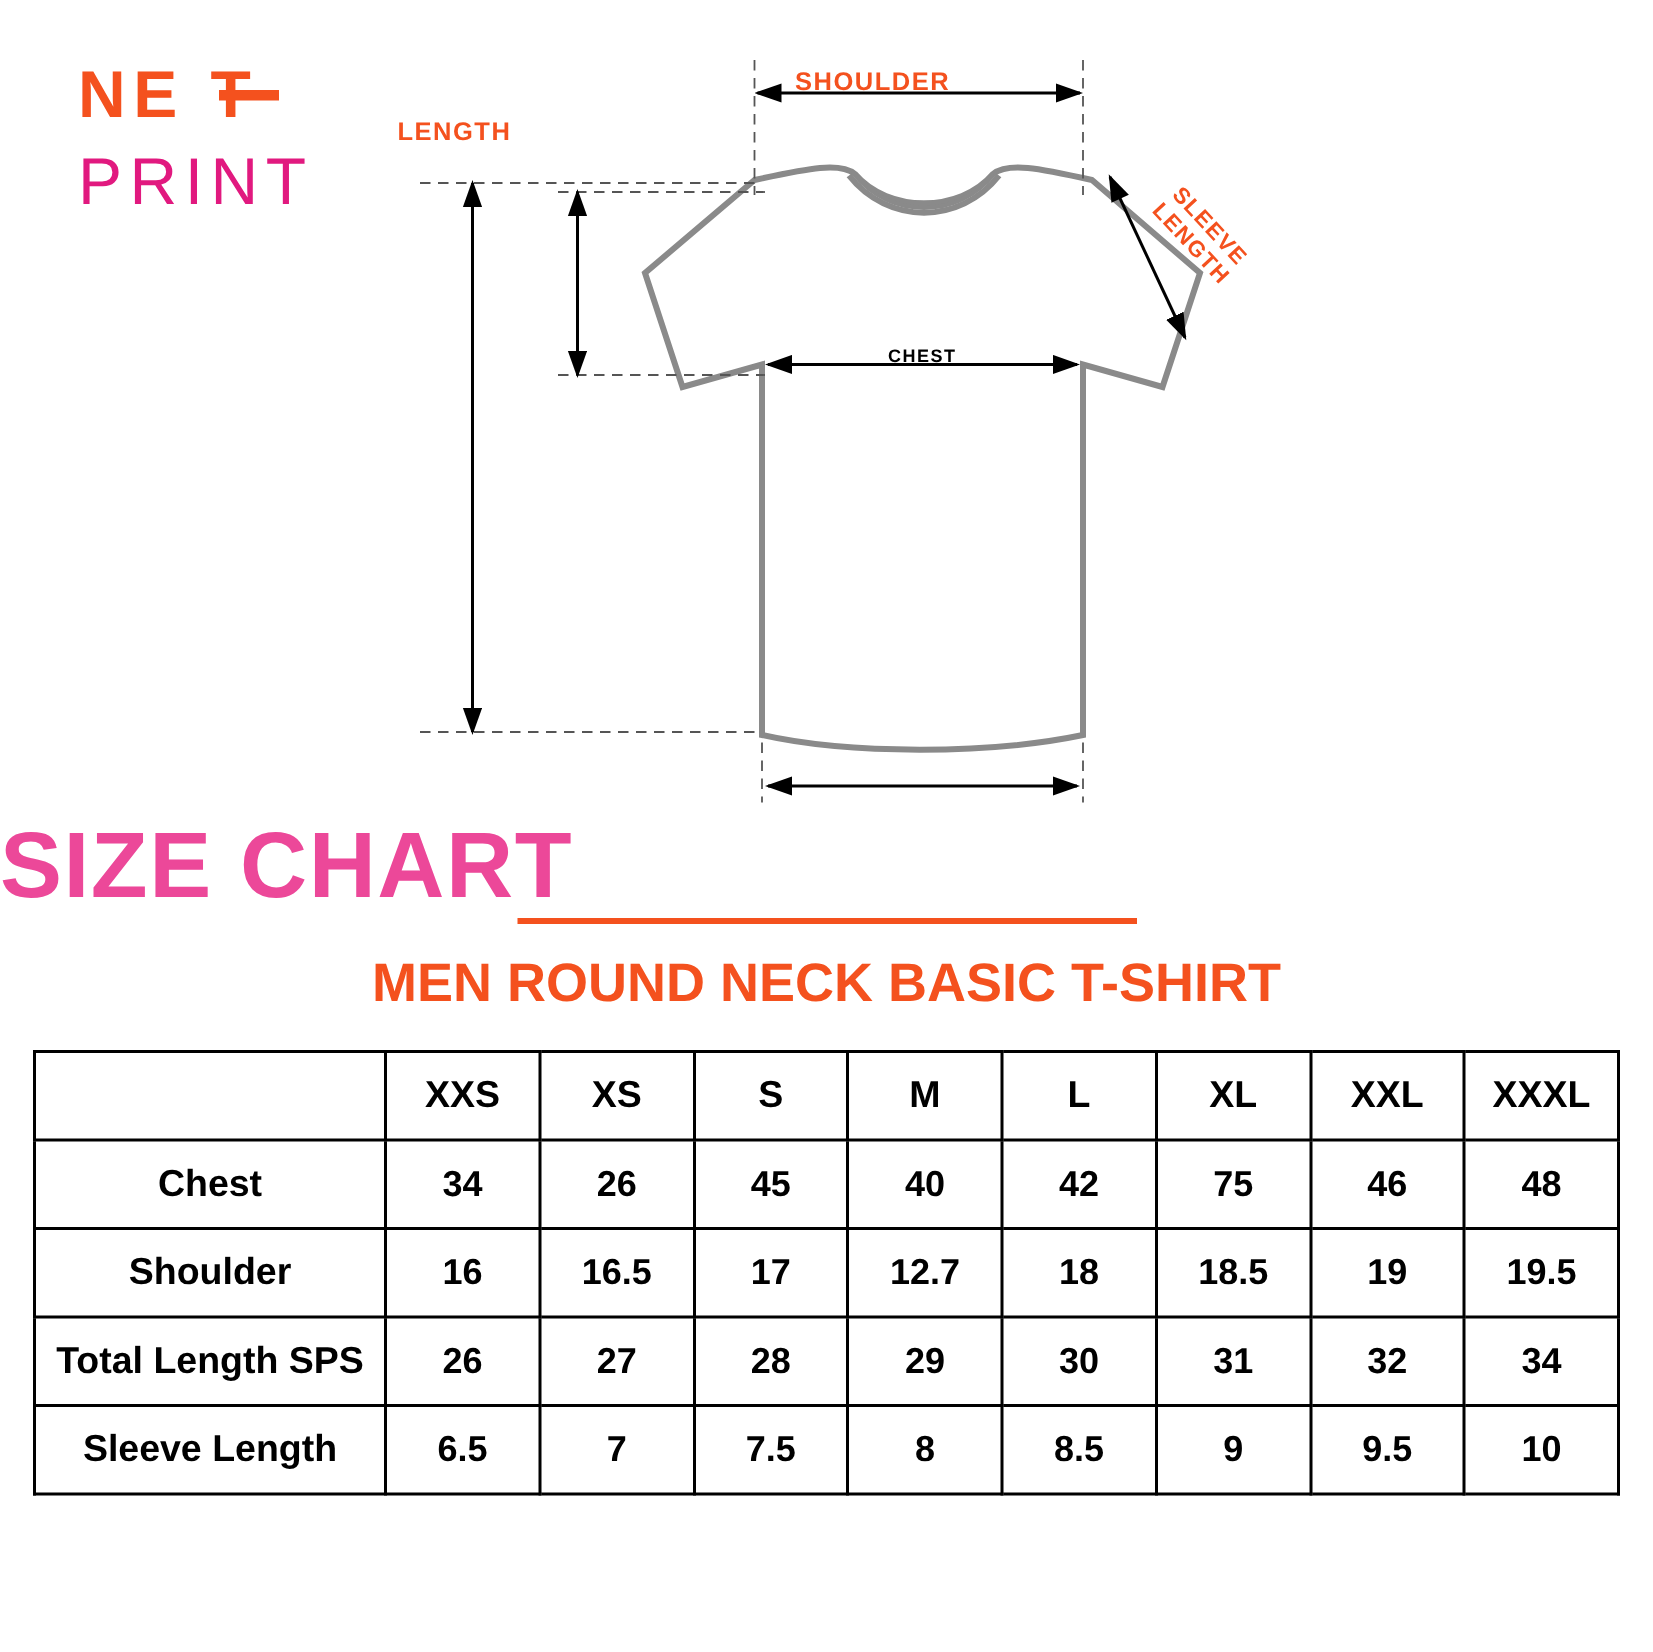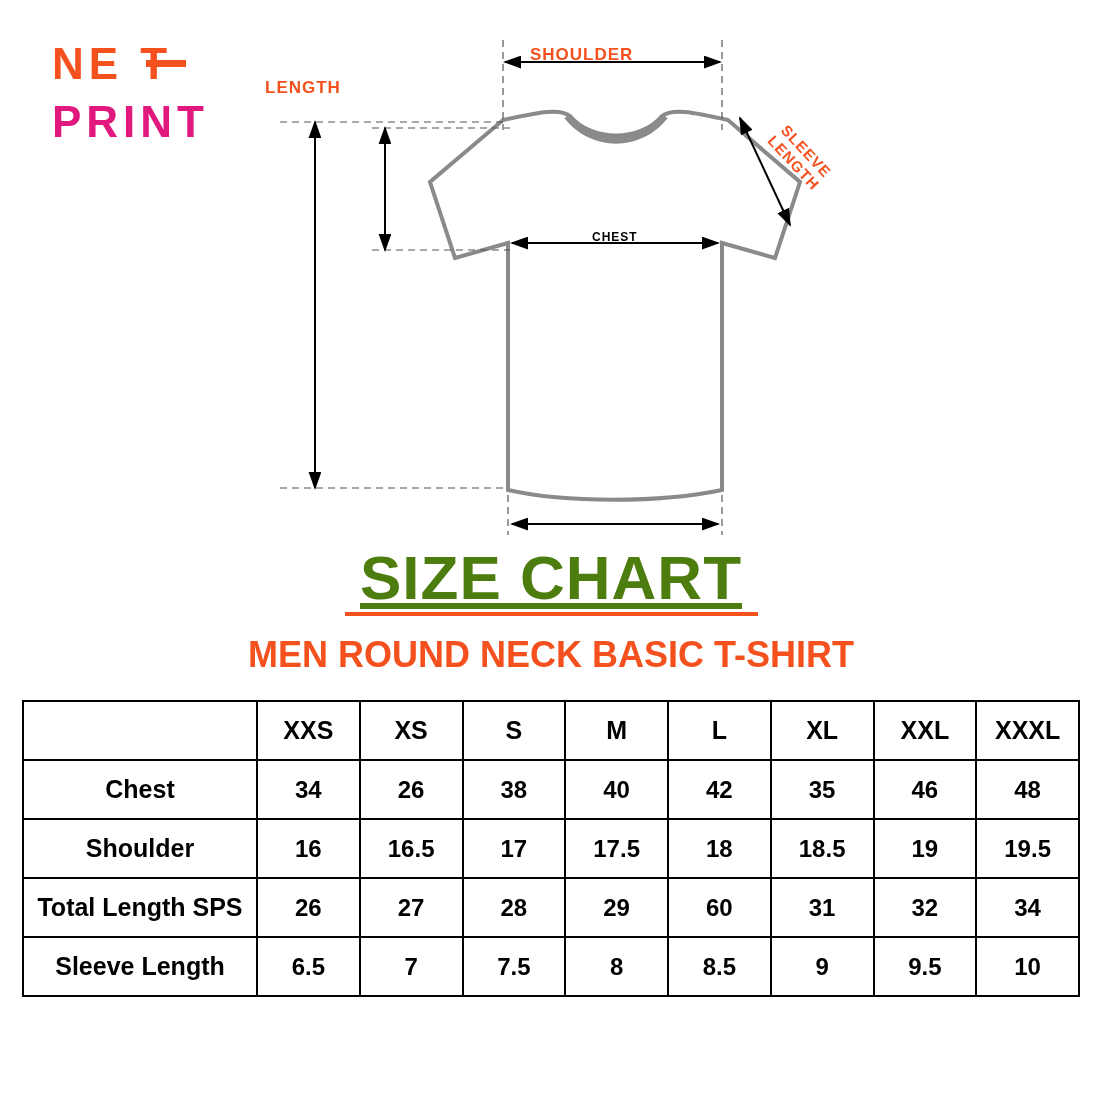--- a/index.html
+++ b/index.html
@@ -29,21 +29,21 @@
   .logo-next {
     font-size: 44px;
     font-weight: bold;
     letter-spacing: 5px;
     color: #f4511e;
     line-height: 1;
     position: relative;
   }
   .logo-print {
     font-size: 44px;
-    font-weight: bold;
+    font-weight: normal;
     letter-spacing: 5px;
     color: #e1197f;
     line-height: 1;
     margin-top: 14px;
   }
   .logo-x-bar {
     position: absolute;
     left: 94px;
     top: 18px;
     width: 40px;
@@ -85,26 +85,24 @@
     transform-origin: left top;
     text-align: center;
   }
 
   
   .title-main {
     position: absolute;
     left: 0;
     top: 542px;
     width: 1102px;
-    text-align: center;
     font-size: 62px;
     font-weight: bold;
-    color: #4d7c0f;
+    color: #ec4899;
     letter-spacing: 1px;
-    text-decoration: underline;
   }
   .title-underline {
     position: absolute;
     left: 345px;
     top: 612px;
     width: 413px;
     height: 4px;
     background: #f4511e;
   }
   .title-sub {
@@ -259,45 +257,45 @@
           <th>XL</th>
           <th>XXL</th>
           <th>XXXL</th>
         </tr>
       </thead>
       <tbody>
         <tr>
           <td class="rowhdr">Chest</td>
           <td>34</td>
           <td>26</td>
-          <td>38</td>
+          <td>45</td>
           <td>40</td>
           <td>42</td>
-          <td>35</td>
+          <td>75</td>
           <td>46</td>
           <td>48</td>
         </tr>
         <tr>
           <td class="rowhdr">Shoulder</td>
           <td>16</td>
           <td>16.5</td>
           <td>17</td>
-          <td>17.5</td>
+          <td>12.7</td>
           <td>18</td>
           <td>18.5</td>
           <td>19</td>
           <td>19.5</td>
         </tr>
         <tr>
           <td class="rowhdr">Total Length SPS</td>
           <td>26</td>
           <td>27</td>
           <td>28</td>
           <td>29</td>
-          <td>60</td>
+          <td>30</td>
           <td>31</td>
           <td>32</td>
           <td>34</td>
         </tr>
         <tr>
           <td class="rowhdr">Sleeve Length</td>
           <td>6.5</td>
           <td>7</td>
           <td>7.5</td>
           <td>8</td>

